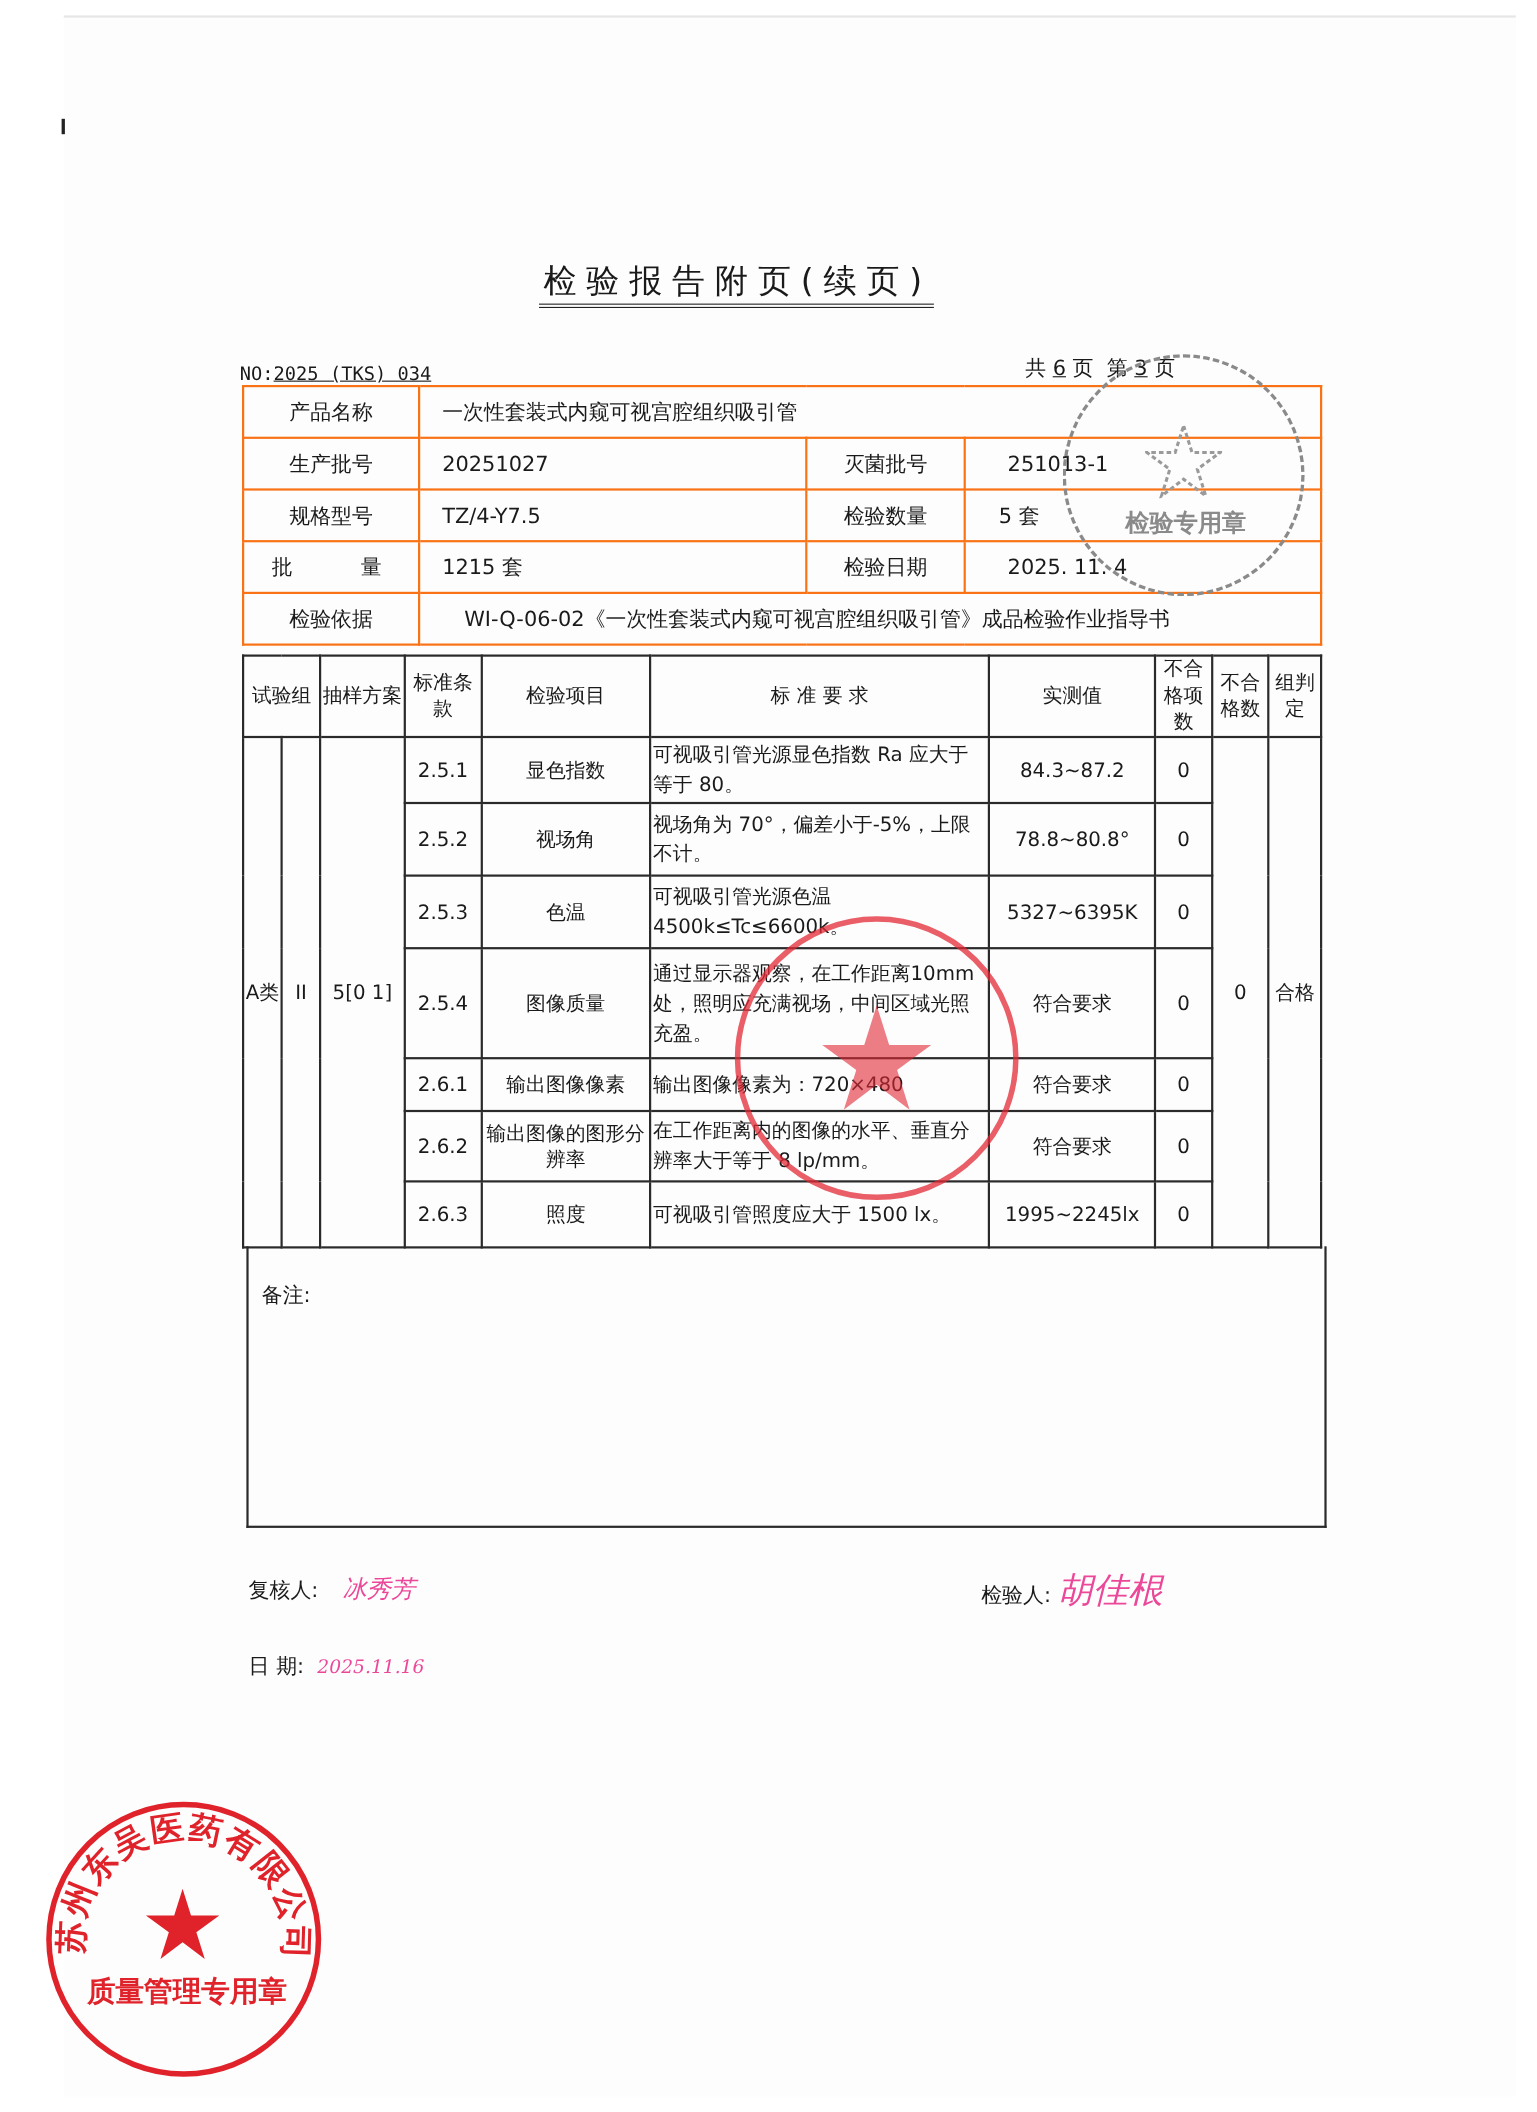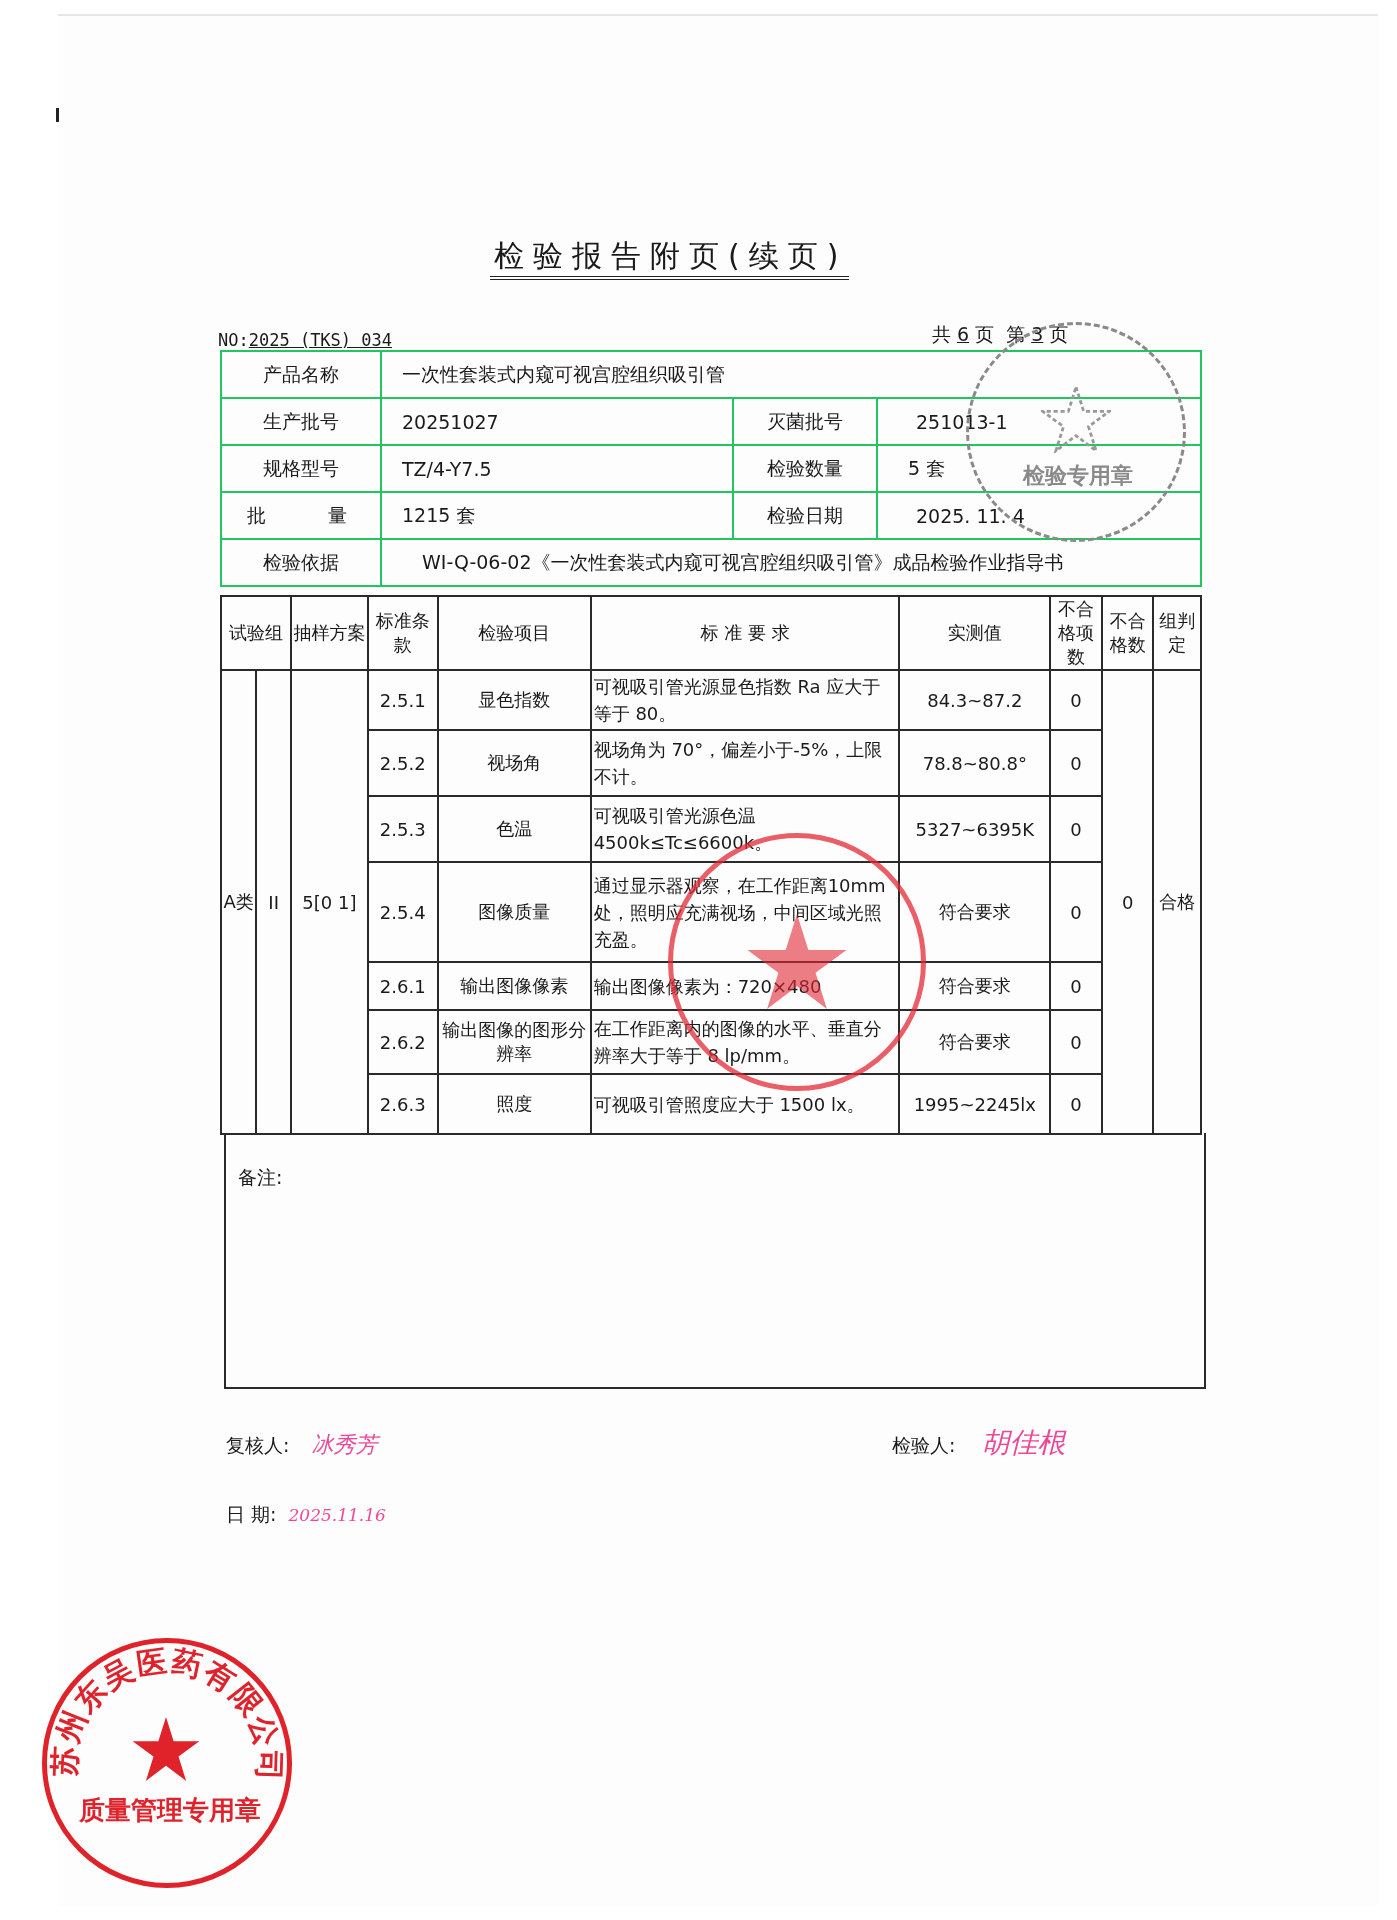--- a/index.html
+++ b/index.html
@@ -17,21 +17,21 @@
     font-weight: normal;
   }
   .no { position:absolute; left:218px; top:330px; font-size:17px; font-family:"DejaVu Sans Mono","Liberation Mono",monospace; }
   .no .u { text-decoration: underline; }
   .pages { position:absolute; left:932px; top:322px; font-size:19px; }
   .pages .u { text-decoration: underline; padding:0 6px; }
 
   
   table { border-collapse: collapse; }
   .info { position:absolute; left:220px; top:350px; width:982px; }
-  .info td { border:2px solid #22c55e; font-size:19px; height:45px; padding:0; }
+  .info td { border:2px solid #f97316; font-size:19px; height:45px; padding:0; }
   .info .lbl { text-align:center; width:138px; }
   .info .val { padding-left:20px; }
   .info .lbl2 { text-align:center; width:142px; }
   .info .val2 { padding-left:38px; }
 
   
   .main { position:absolute; left:220px; top:595px; width:982px; }
   .main td, .main th { border:2px solid #2a2a2a; font-size:18px; font-weight:normal; padding:0; text-align:center; }
   .main th { height:68px; line-height:24px; }
   .main td.req { text-align:left; padding:2px 2px; line-height:27px; font-size:18px; }
@@ -178,21 +178,21 @@
   <span class="lbl">备注:</span>
 </div>
 
 <div class="sig" style="left:226px; top:1430px;">
   <span>复核人:</span>
   <span class="hand" style="margin-left:16px;">冰秀芳</span>
 </div>
 
 <div class="sig" style="left:892px; top:1424px;">
   <span>检验人:</span>
-  <span class="hand" style="font-size:28px;margin-left:20px;">胡佳根</span>
+  <span class="hand" style="font-size:32px;">胡佳根</span>
 </div>
 
 <div class="sig" style="left:226px; top:1502px;">
   <span>日 期:</span>
   <span class="hand" style="font-size:17px; margin-left:6px;">2025.11.16</span>
 </div>
 
 <div class="stamp stamp-grey" style="left:966px; top:322px; width:214px; height:214px;">
   <svg class="star" style="left:72px; top:62px;" width="70" height="66" viewBox="0 0 100 95">
     <polygon points="50,0 61,35 98,35 68,57 79,92 50,70 21,92 32,57 2,35 39,35" fill="none" stroke="#9a9a9a" stroke-width="4" stroke-dasharray="6,4"></polygon>

